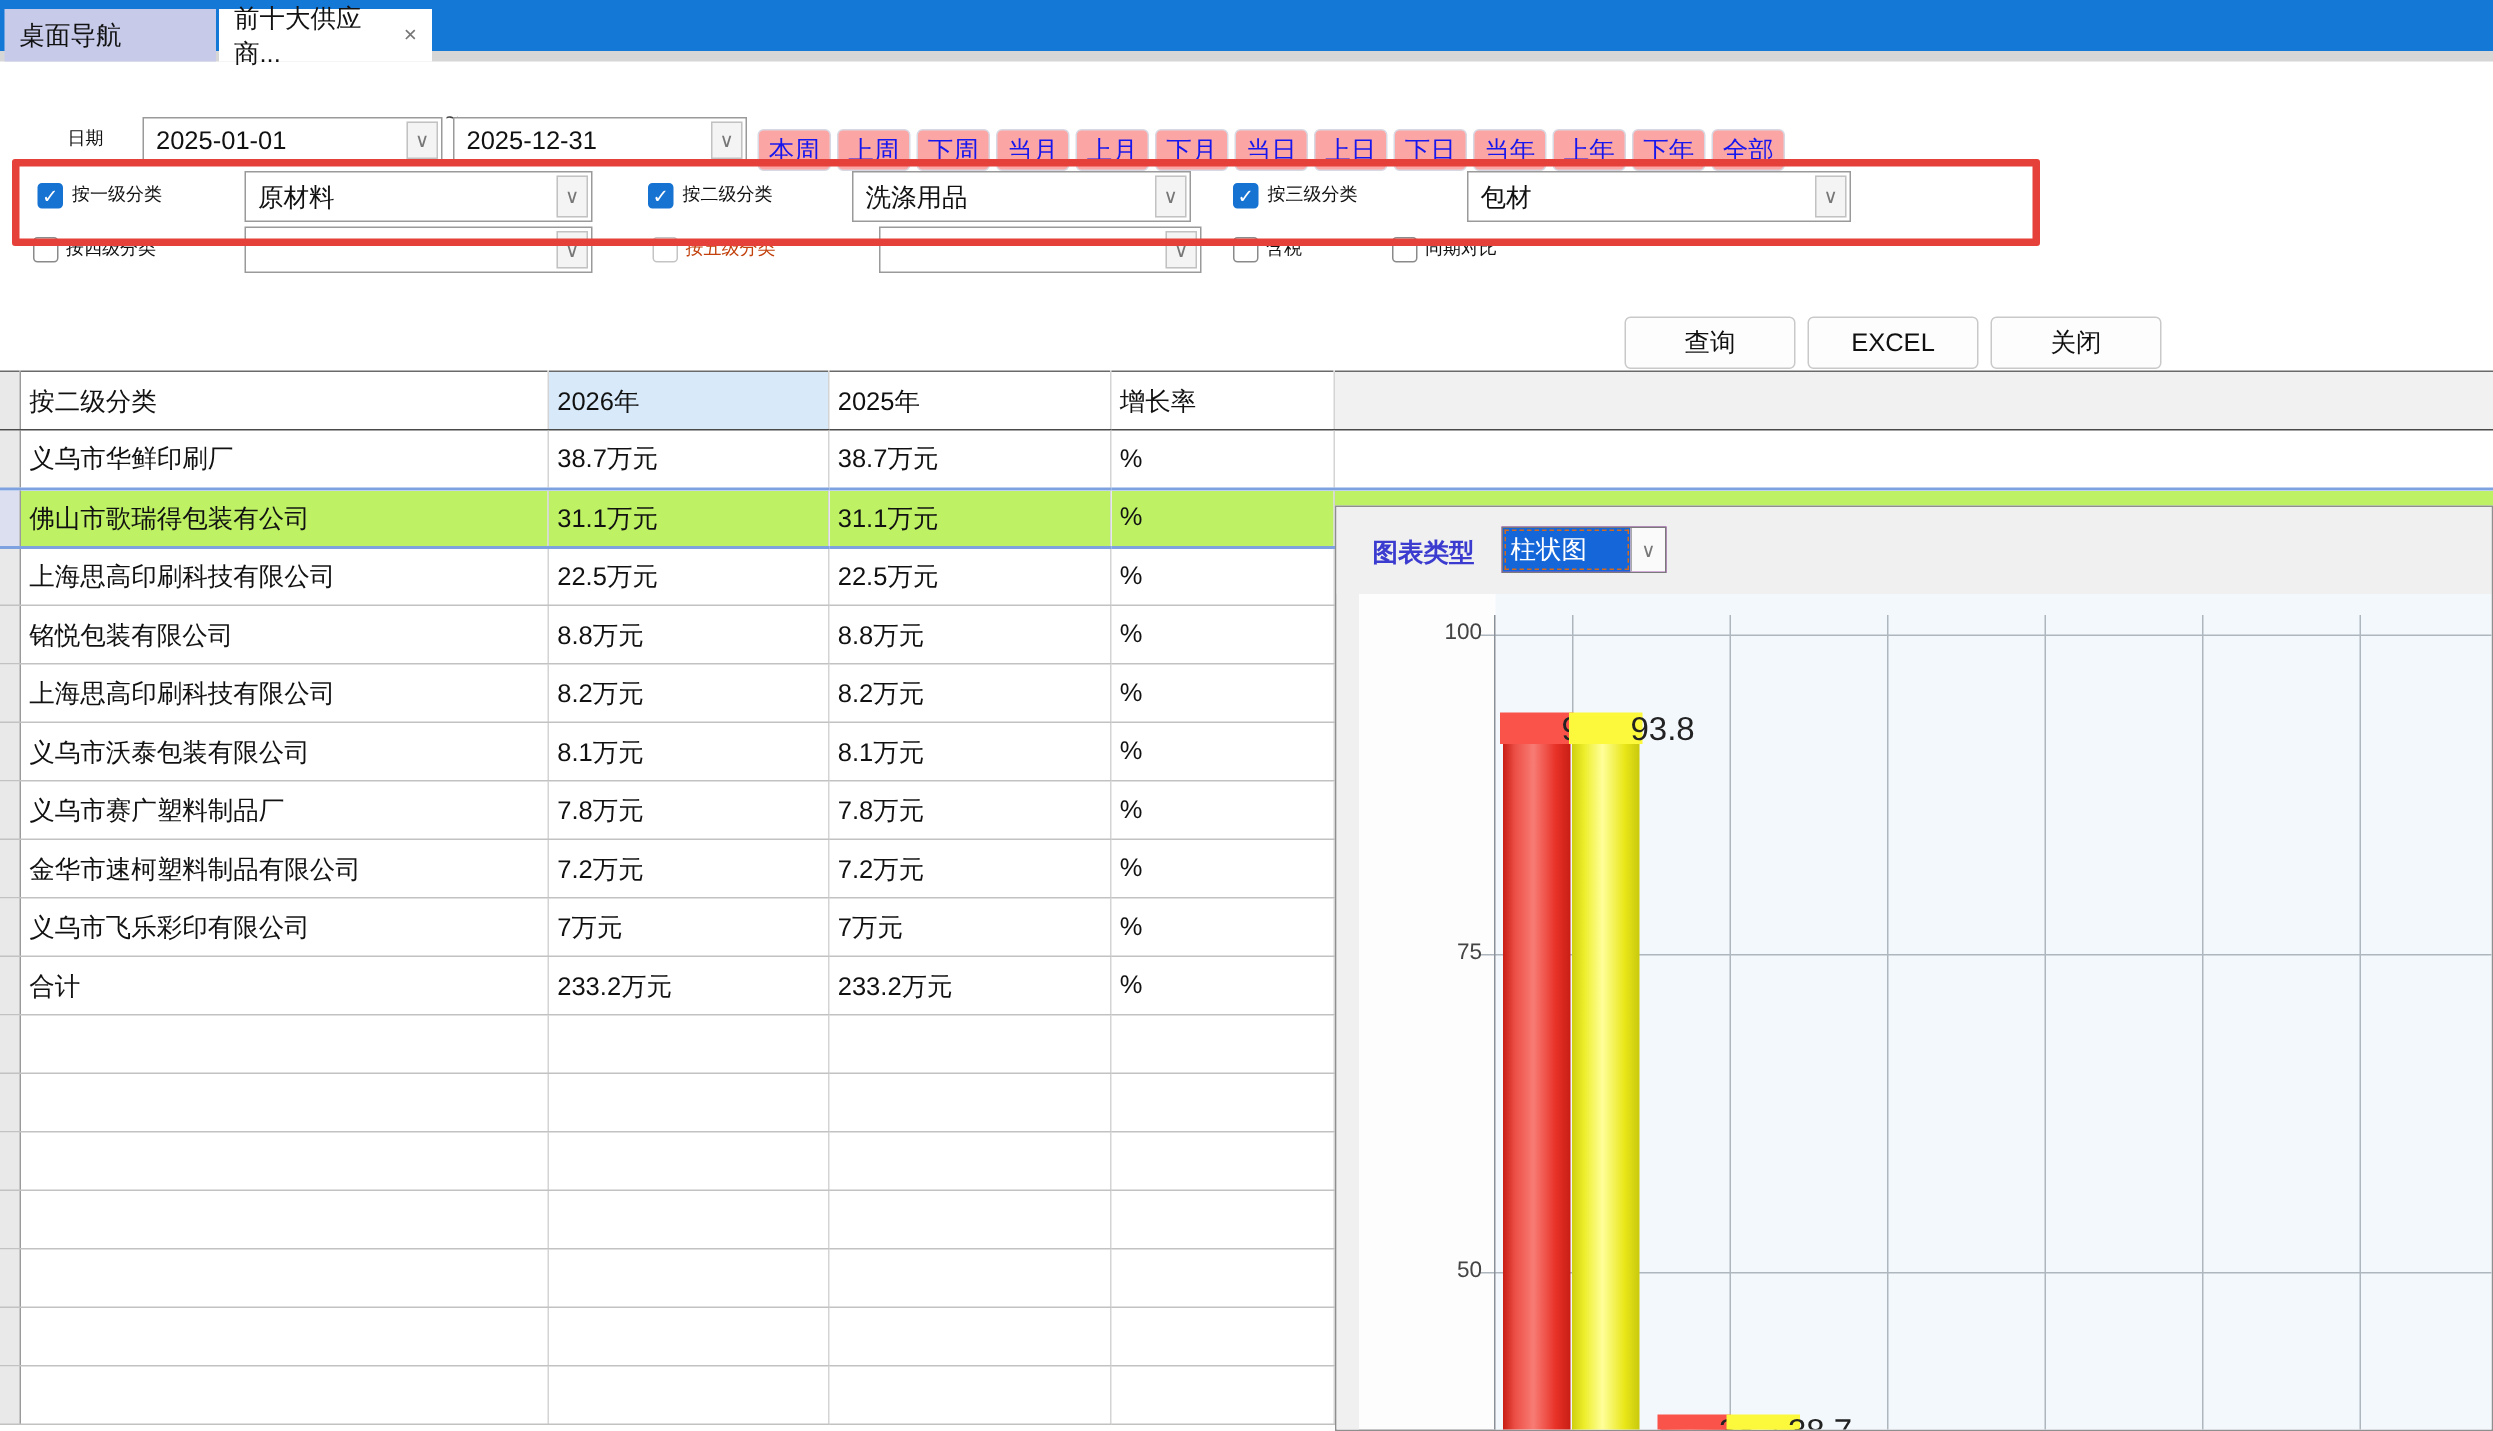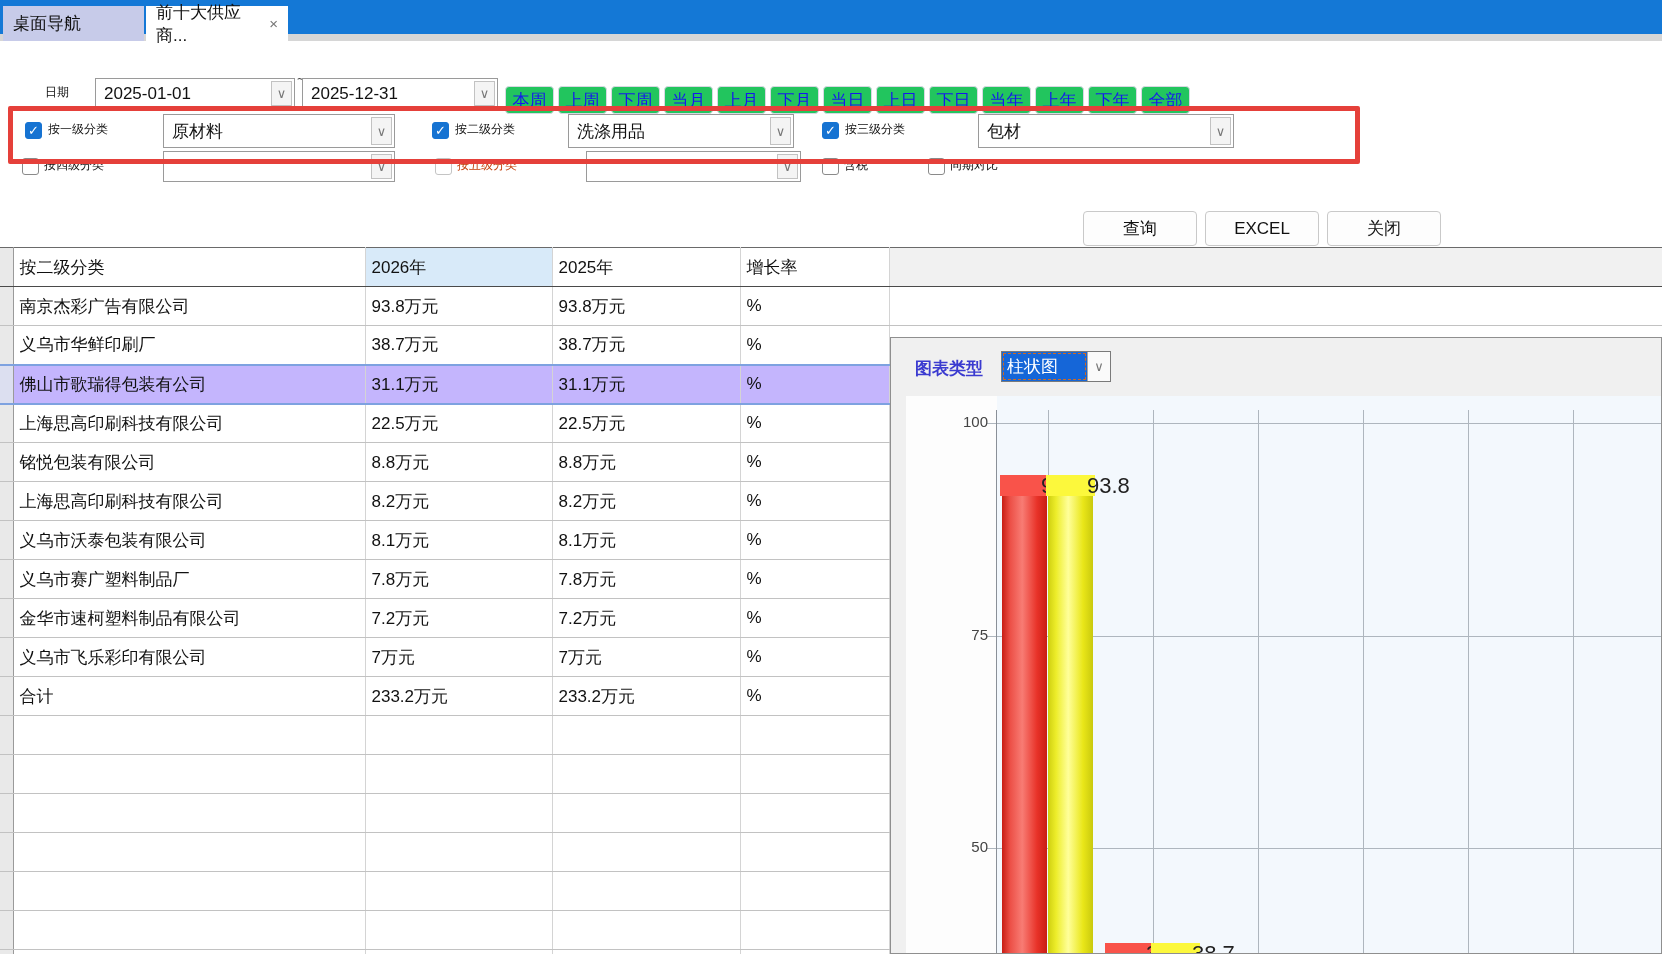--- a/index.html
+++ b/index.html
@@ -20,21 +20,21 @@
 
   
   .lbl { font-size:12px; white-space:nowrap; }
   .dd { background:#fff; border:1px solid #9a9a9a; display:flex; align-items:center;
         font-size:17px; padding-left:8px; }
   .dd .arrow { position:absolute; right:2px; top:2px; bottom:2px; width:21px;
         background:#f4f4f4; border:1px solid #c2c2c2; color:#777; font-size:13px;
         display:flex; align-items:center; justify-content:center; }
   .tilde { font-size:15px; color:#444; }
   .qlinks { left:505px; top:86px; height:28px; display:flex; gap:4px; }
-  .qlink { width:49px; height:28px; border:1px solid #d8d8e2; border-radius:4px; background:#22c55e;
+  .qlink { width:49px; height:28px; border:1px solid #d8d8e2; border-radius:4px; background:#fca5a5;
         color:#1616ee; text-decoration:underline; font-size:17px;
         display:flex; align-items:center; justify-content:center; cursor:pointer; }
   .cb { width:17px; height:17px; border:1px solid #8a8a8a; border-radius:3px; background:#fff;
         display:flex; align-items:center; justify-content:center; font-size:13px; color:#fff; }
   .cb.checked { background:#1673d2; border-color:#1673d2; }
   .cb.disabled { border-color:#c4c4c4; }
   .lbl.disabled { color:#c2410c; }
   .redbox { left:8px; top:106px; width:1352px; height:58px; border:5px solid #e5403a;
         border-radius:2px; z-index:60; pointer-events:none; }
   .btn { width:114px; height:35px; background:#fdfdfd; border:1px solid #c9c9c9; border-radius:4px;
@@ -44,21 +44,21 @@
   .grid { left:0; top:247px; width:1662px; border-collapse:collapse; table-layout:fixed;
         font-size:17px; border-top:1px solid #6a6a6a; }
   .grid th, .grid td { height:39px; padding:0 0 0 6px; text-align:left; font-weight:normal;
         border-right:1px solid #d4d4d4; border-bottom:1px solid #c2c2c2; overflow:hidden;
         white-space:nowrap; background:#fff; }
   .grid thead th { border-bottom:1px solid #4a4a4a; }
   .grid th.strip, .grid td.strip { background:#e9e9e9; border-right:1px solid #9a9a9a; padding:0; }
   .grid th.filler, .grid td.filler { border-right:none; }
   .grid thead th.filler { background:#f1f1f1; }
   .grid thead th.hl { background:#d8eaf9;margin-left:46px; }
-  .grid tr.sel td { background:#c4b5fd; border-top:2px solid #7ea2e0; border-bottom:2px solid #7ea2e0; }
+  .grid tr.sel td { background:#bef264; border-top:2px solid #7ea2e0; border-bottom:2px solid #7ea2e0; }
   .grid tr.sel td.strip { background:#dcdff0; }
 
   
   .panel { left:890px; top:337px; width:772px; height:617px; background:#fdfdfd;
         border:1px solid #8f8f8f; overflow:hidden; z-index:40; }
   .panel .topstrip { left:0; top:0; width:772px; height:58px; background:#f0f0f0; }
   .panel .leftstrip { left:0; top:0; width:15px; height:617px; background:#f0f0f0; }
   .ctype-label { left:24px; top:19px; font-size:17px; font-weight:bold; color:#3b3bd0; }
   .ctype-select { left:110px; top:13px; width:110px; height:31px; border:1px solid #7a7a7a;
         background:#d946ef; display:flex; }
@@ -171,28 +171,20 @@
       <tr>
         <th class="strip filler-corner strip"></th>
         <th>按二级分类</th>
         <th class="hl">2026年</th>
         <th>2025年</th>
         <th>增长率</th>
         <th class="filler"></th>
       </tr>
     </thead>
   <tbody>
-      <tr>
-        <td class="strip"></td>
-        <td>南京杰彩广告有限公司</td>
-        <td>93.8万元</td>
-        <td>93.8万元</td>
-        <td>%</td>
-        <td class="filler"></td>
-      </tr>
       <tr>
         <td class="strip"></td>
         <td>义乌市华鲜印刷厂</td>
         <td>38.7万元</td>
         <td>38.7万元</td>
         <td>%</td>
         <td class="filler"></td>
       </tr>
       <tr class="sel">
         <td class="strip"></td>

